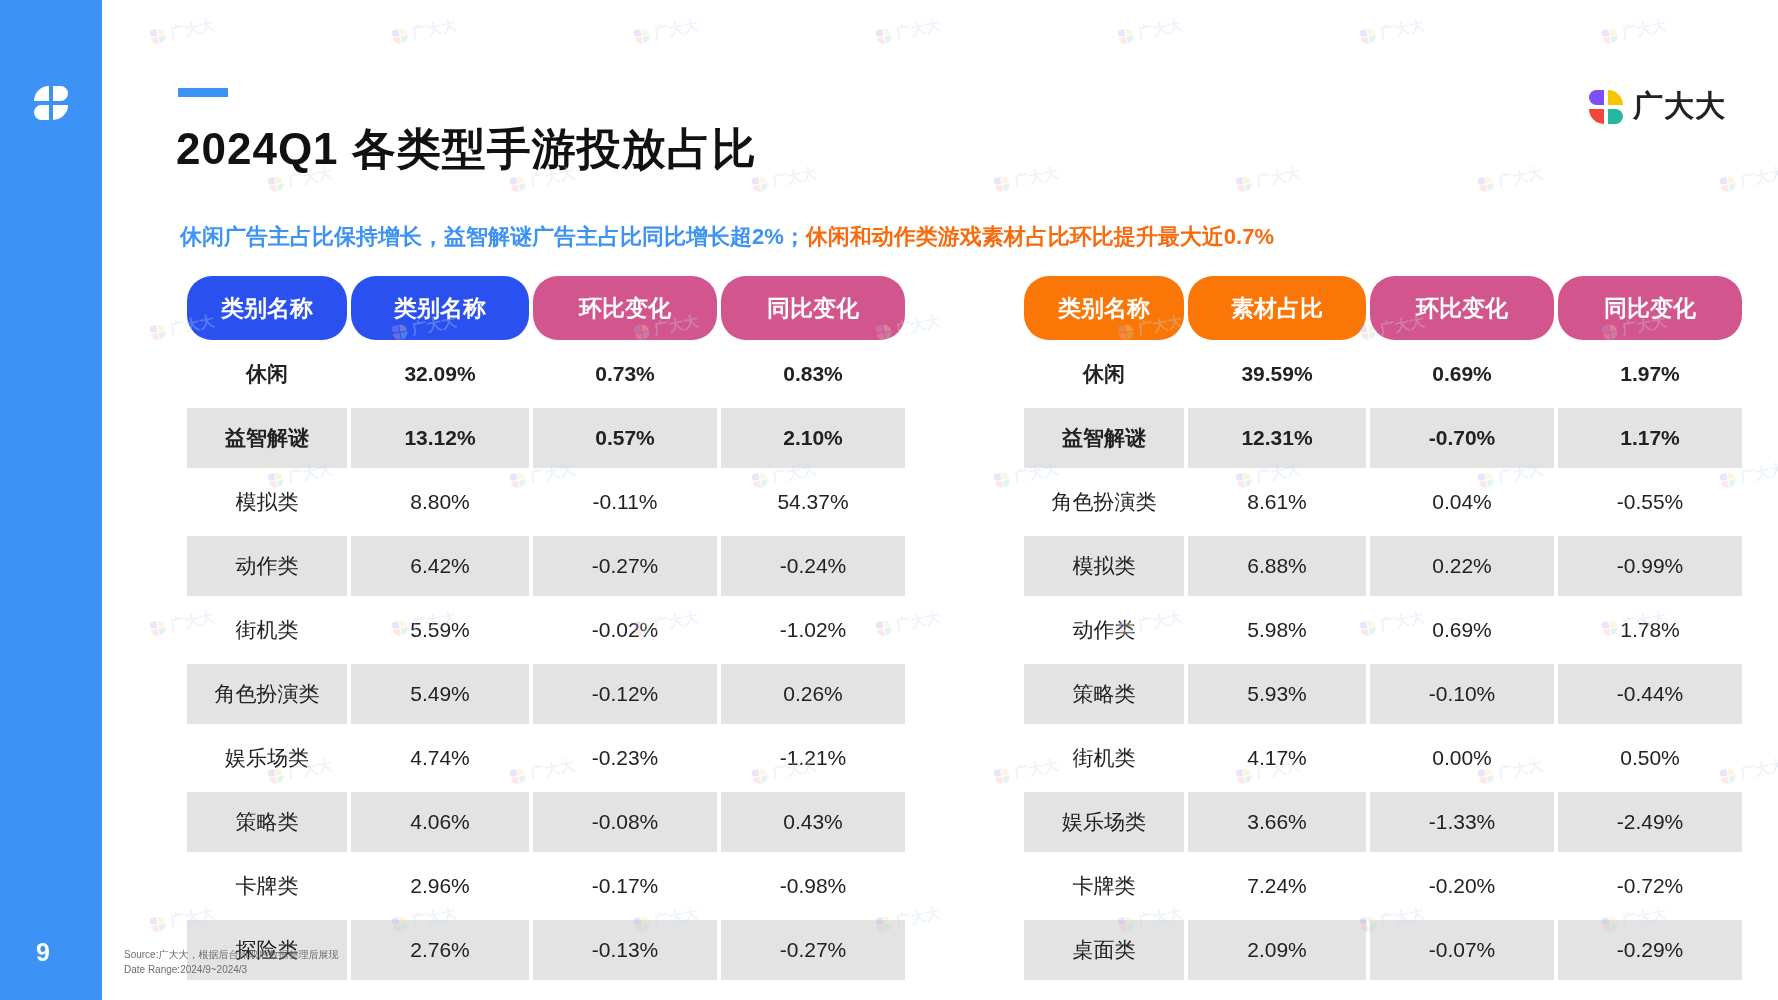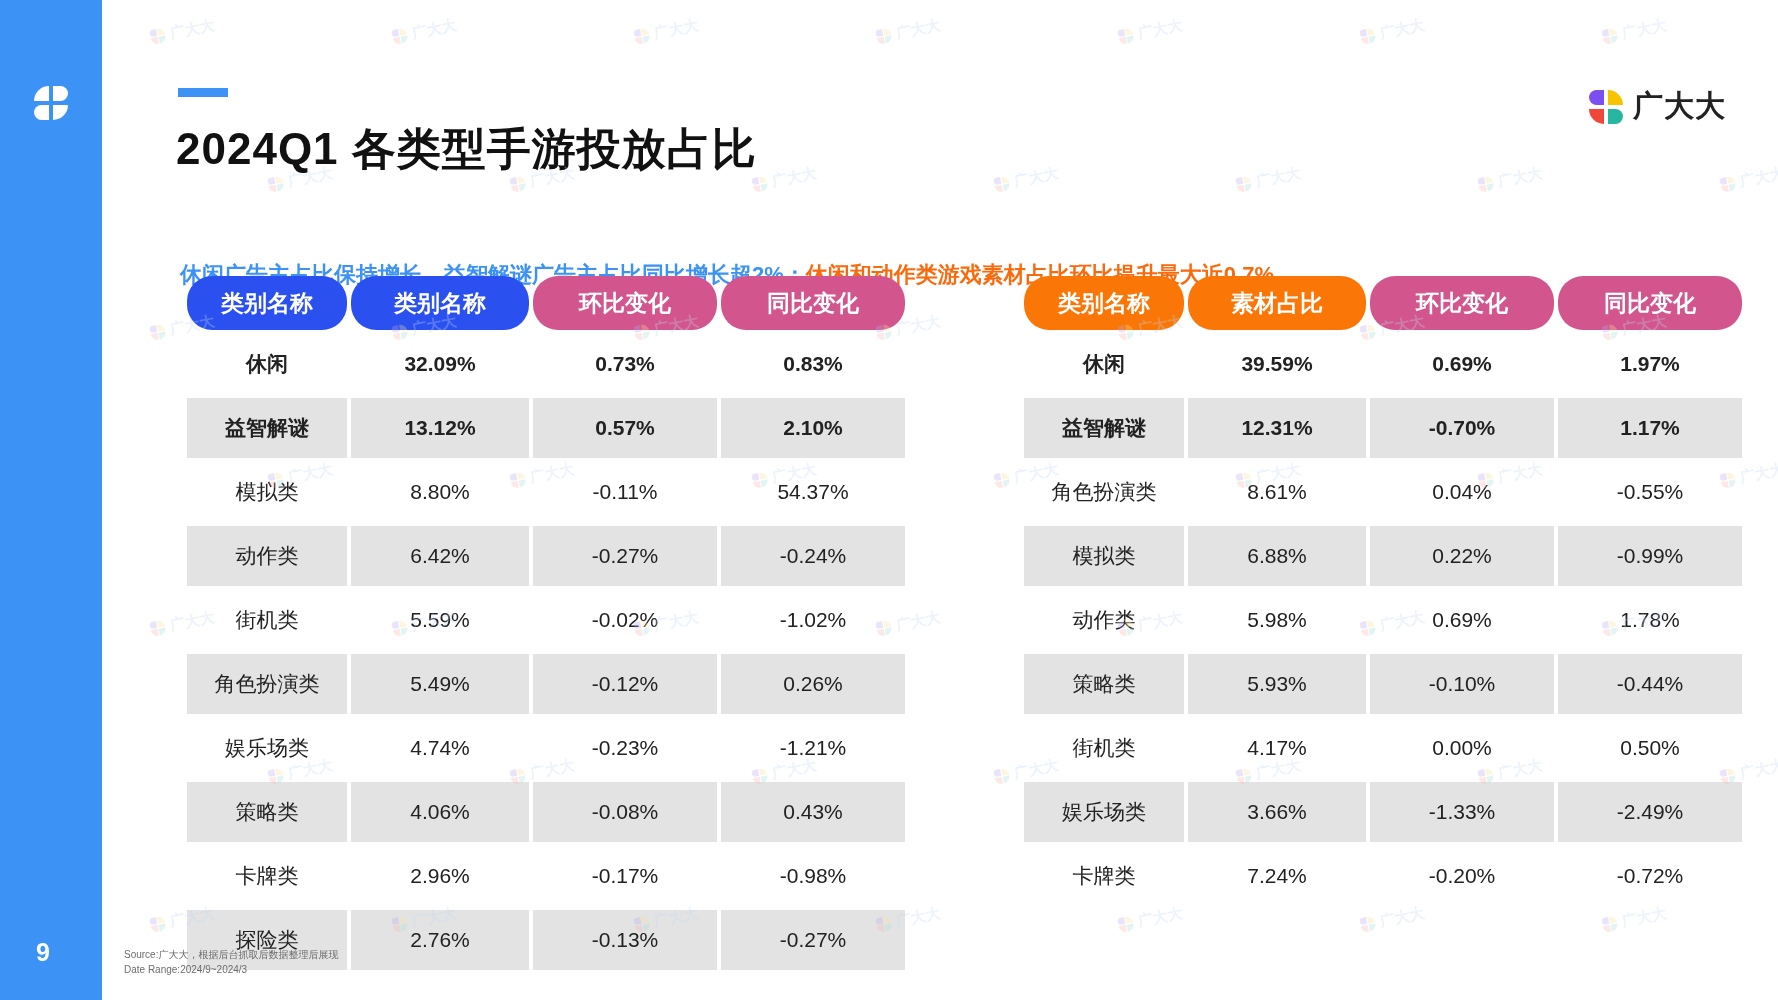--- a/index.html
+++ b/index.html
@@ -44,21 +44,21 @@
     position: absolute; left: 178px; top: 88px;
     width: 50px; height: 9px; background: #3d93f5;
   }
   .slide-title {
     position: absolute; left: 176px; top: 120px;
     font-size: 44px; font-weight: bold; color: #111111;
     letter-spacing: 1px; white-space: nowrap;
   }
   .subtitle {
     position: absolute; left: 180px; top: 222px;
-    font-size: 22px; font-weight: bold; white-space: nowrap; margin-top: 38px;
+    font-size: 22px; font-weight: bold; white-space: nowrap;
   }
   .subtitle .blue { color: #3d93f5; }
   .subtitle .orange { color: #f96a0d; }
 
   
   .brand {
     position: absolute; right: 52px; top: 86px;
     display: flex; align-items: center; gap: 10px;
   }
   .brand-mark { position: relative; width: 34px; height: 34px; }
@@ -80,21 +80,21 @@
     width: 706px;
   }
   table.grid th, table.grid td {
     text-align: center;
     height: 60px;
     font-size: 21px;
     color: #222222;
     vertical-align: middle;
   }
   table.grid th {
-    color: #ffffff; font-weight: bold; font-size: 23px; height: 54px; border-radius: 25px;
+    color: #ffffff; font-weight: bold; font-size: 23px; height: 64px; border-radius: 25px;
   }
   col.c0 { width: 160px; }
   col.c1 { width: 178px; }
   col.c2 { width: 184px; }
   col.c3 { width: 184px; }
 
   .hd-blue   { background: #2b50f0; }
   .hd-orange { background: #f97607; }
   .hd-pink   { background: #d2558d; }
 
@@ -299,20 +299,26 @@
             <td>3.66%</td>
             <td>-1.33%</td>
             <td>-2.49%</td>
           </tr>
           <tr class="plain">
             <td>卡牌类</td>
             <td>7.24%</td>
             <td>-0.20%</td>
             <td>-0.72%</td>
           </tr>
+          <tr class="shade">
+            <td>桌面类</td>
+            <td>2.09%</td>
+            <td>-0.07%</td>
+            <td>-0.29%</td>
+          </tr>
         </tbody>
     </table>
   </div>
 
   <div class="footer">
     <div>Source:广大大，根据后台抓取后数据整理后展现</div>
     <div>Date Range:2024/9~2024/3</div>
   </div>
 
   <div id="wm-layer">

